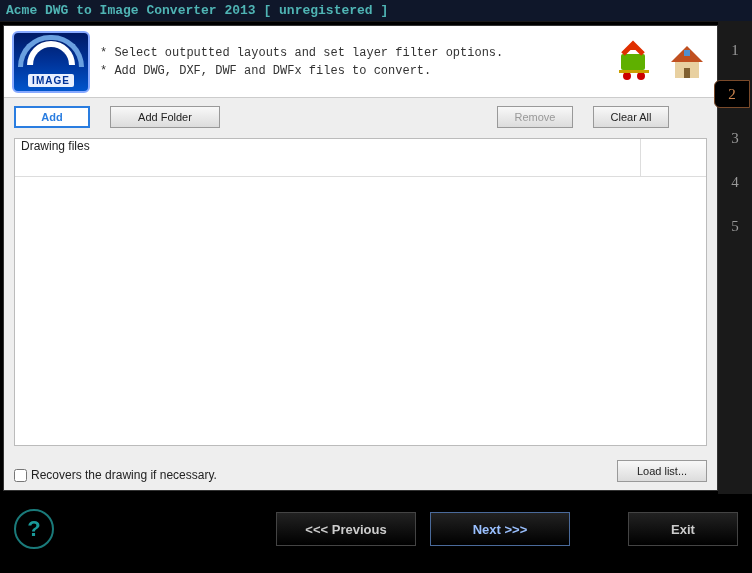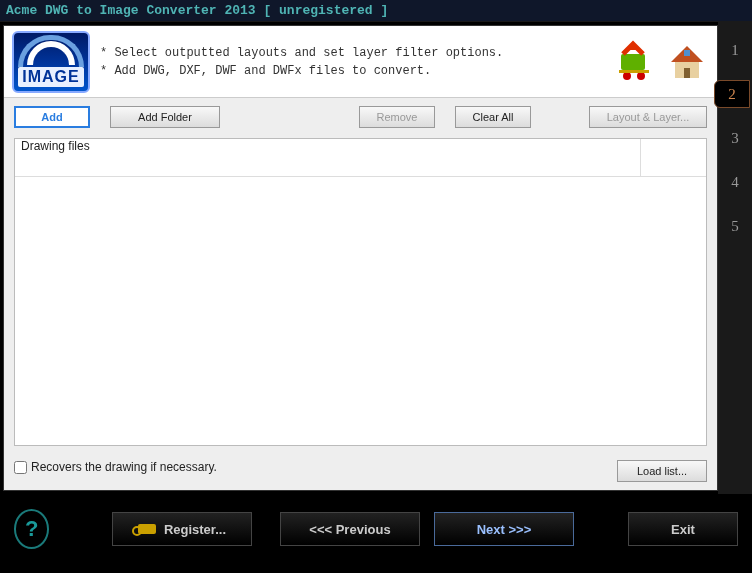--- a/index.html
+++ b/index.html
@@ -45,21 +45,21 @@
     padding-bottom: 4px;
   }
   .logo .arc1 { position:absolute; top:8px; width:48px; height:24px;
     border:6px solid #fff; border-bottom:none;
     border-radius: 48px 48px 0 0;}
   .logo .arc2 { position:absolute; top:2px; width:66px; height:32px;
     border:5px solid #6aa0e0; border-bottom:none;
     border-radius: 66px 66px 0 0;}
   .logo .txt {
     background:#e8f0ff; color:#003399;
-    font-weight:bold; font-size:16px;
+    font-weight:bold; font-size:10px;
     padding:1px 4px; border-radius:2px;
     letter-spacing:1px;
   }
   .hints {
     flex:1;
     font-family:"Courier New",monospace;
     font-size:12px; color:#333;
     line-height:1.5;
     padding-left:4px;
   }
@@ -85,21 +85,21 @@
     flex:1; background:#fff; border:1px solid #bbb;
     display:flex; flex-direction:column;
   }
   .file-table .head {
     height:38px; background:#fff; border-bottom:1px solid #ddd;
     display:flex; padding:0 6px;
     font-size:12px; color:#222;
   }
   .file-table .head .col1 { flex:1; }
   .file-table .head .col2 { width:60px; border-left:1px solid #ddd; height:100%; }
-  .below-row { display:flex; align-items:flex-start; margin-top:14px; gap:16px; }
+  .below-row { display:flex; align-items:flex-end; margin-top:14px; gap:16px; }
   .below-row .flex { flex:1; }
   .chk { display:flex; align-items:center; gap:4px; font-size:12px; color:#222; }
   .chk input { width:13px; height:13px; }
   .step-rail {
     width:34px; background:#1a1a1a;
     display:flex; flex-direction:column;
     padding-top:6px;
   }
   .step {
     height:44px; display:flex; align-items:center; justify-content:center;
@@ -181,21 +181,20 @@
     </div>
 
     <div class="body-area">
       <div class="btn-row">
         <div class="btn primary">Add</div>
         <div class="btn wide">Add Folder</div>
         <div class="spacer"></div>
         <div class="btn disabled">Remove</div>
         <div class="btn">Clear All</div>
         <div style="width:18px"></div>
-        <div class="btn wider disabled">Layout &amp; Layer...</div>
       </div>
 
       <div class="file-table">
         <div class="head">
           <div class="col1">Drawing files</div>
           <div class="col2"></div>
         </div>
       </div>
 
       <div class="below-row">
@@ -214,22 +213,18 @@
     <div class="step active">2</div>
     <div class="step">3</div>
     <div class="step">4</div>
     <div class="step">5</div>
   </div>
 </div>
 
 <div class="footer">
   <div class="help-btn">?</div>
   <div class="fspacer"></div>
-  <div class="fbtn">
-    <span class="key"></span>
-    <span>Register...</span>
-  </div>
   <div class="gap"></div>
   <div class="fbtn">&lt;&lt;&lt;  Previous</div>
   <div class="fbtn hl">Next  &gt;&gt;&gt;</div>
   <div style="width:30px"></div>
   <div class="fbtn" style="min-width:110px">Exit</div>
 </div>
 
 </body></html>

